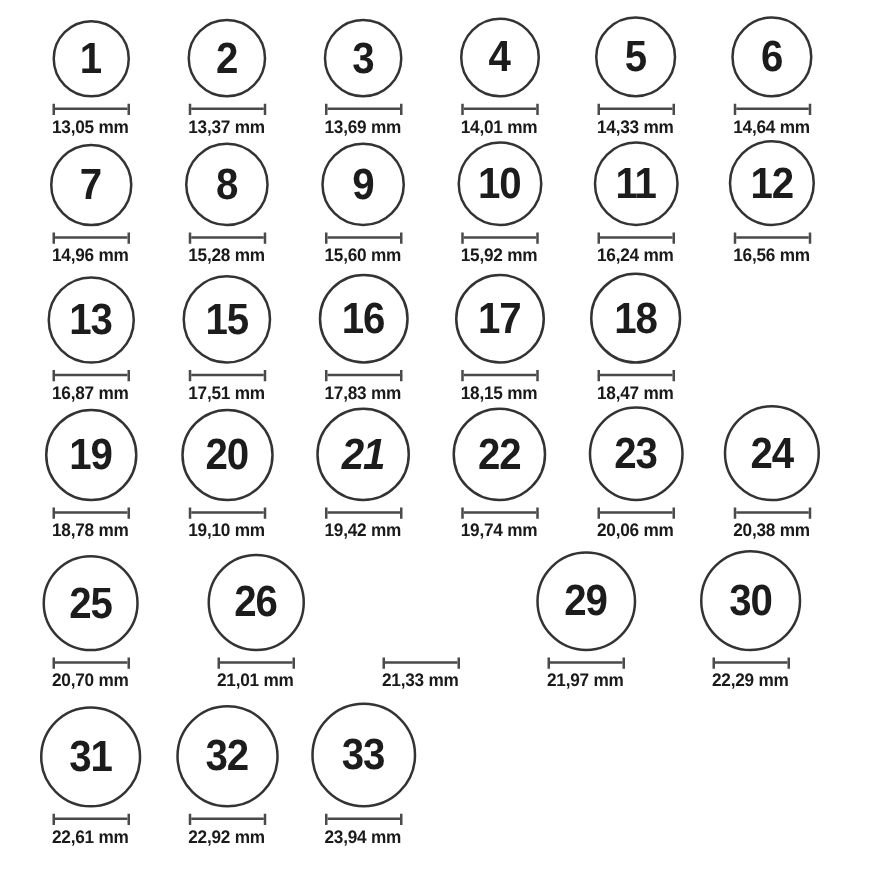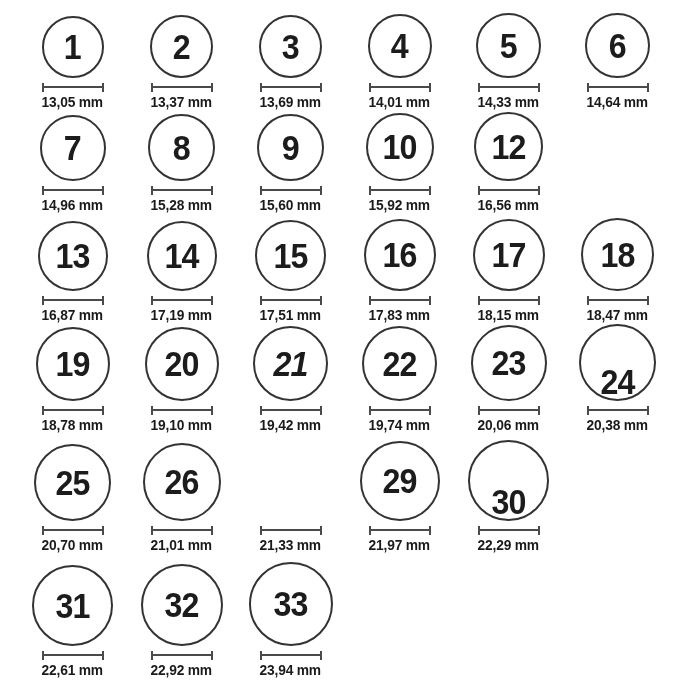--- a/index.html
+++ b/index.html
@@ -192,20 +192,31 @@
             <span class="num">10</span>
           </div>
           <div class="dim">
             <span class="tick"></span>
             <span class="bar"></span>
             <span class="tick"></span>
           </div>
           <div class="label">15,92 mm</div>
         </div>
         <div class="cell">
+          <div class="circle" style="width: 68px; height: 68px;">
+            <span class="num">11</span>
+          </div>
+          <div class="dim">
+            <span class="tick"></span>
+            <span class="bar"></span>
+            <span class="tick"></span>
+          </div>
+          <div class="label">16,24 mm</div>
+        </div>
+        <div class="cell">
           <div class="circle" style="width: 69px; height: 69px;">
             <span class="num">12</span>
           </div>
           <div class="dim">
             <span class="tick"></span>
             <span class="bar"></span>
             <span class="tick"></span>
           </div>
           <div class="label">16,56 mm</div>
         </div>
@@ -216,31 +227,20 @@
             <span class="num">13</span>
           </div>
           <div class="dim">
             <span class="tick"></span>
             <span class="bar"></span>
             <span class="tick"></span>
           </div>
           <div class="label">16,87 mm</div>
         </div>
         <div class="cell">
-          <div class="circle" style="width: 70px; height: 70px;">
-            <span class="num">14</span>
-          </div>
-          <div class="dim">
-            <span class="tick"></span>
-            <span class="bar"></span>
-            <span class="tick"></span>
-          </div>
-          <div class="label">17,19 mm</div>
-        </div>
-        <div class="cell">
           <div class="circle" style="width: 71px; height: 71px;">
             <span class="num">15</span>
           </div>
           <div class="dim">
             <span class="tick"></span>
             <span class="bar"></span>
             <span class="tick"></span>
           </div>
           <div class="label">17,51 mm</div>
         </div>
@@ -328,32 +328,32 @@
             <span class="num">23</span>
           </div>
           <div class="dim">
             <span class="tick"></span>
             <span class="bar"></span>
             <span class="tick"></span>
           </div>
           <div class="label">20,06 mm</div>
         </div>
         <div class="cell">
-          <div class="circle" style="width: 77px; height: 77px; align-items: flex-end;">
+          <div class="circle" style="width: 77px; height: 77px;">
             <span class="num">24</span>
           </div>
           <div class="dim">
             <span class="tick"></span>
             <span class="bar"></span>
             <span class="tick"></span>
           </div>
           <div class="label">20,38 mm</div>
         </div>
       </div>
-      <div class="row" style="height: 120px;">
+      <div class="row" style="height: 120px; gap: 23px;">
         <div class="cell">
           <div class="circle" style="width: 77px; height: 77px;">
             <span class="num">25</span>
           </div>
           <div class="dim">
             <span class="tick"></span>
             <span class="bar"></span>
             <span class="tick"></span>
           </div>
           <div class="label">20,70 mm</div>
@@ -382,21 +382,21 @@
             <span class="num">29</span>
           </div>
           <div class="dim">
             <span class="tick"></span>
             <span class="bar"></span>
             <span class="tick"></span>
           </div>
           <div class="label">21,97 mm</div>
         </div>
         <div class="cell">
-          <div class="circle" style="width: 81px; height: 81px; align-items: flex-end;">
+          <div class="circle" style="width: 81px; height: 81px;">
             <span class="num">30</span>
           </div>
           <div class="dim">
             <span class="tick"></span>
             <span class="bar"></span>
             <span class="tick"></span>
           </div>
           <div class="label">22,29 mm</div>
         </div>
       </div>

